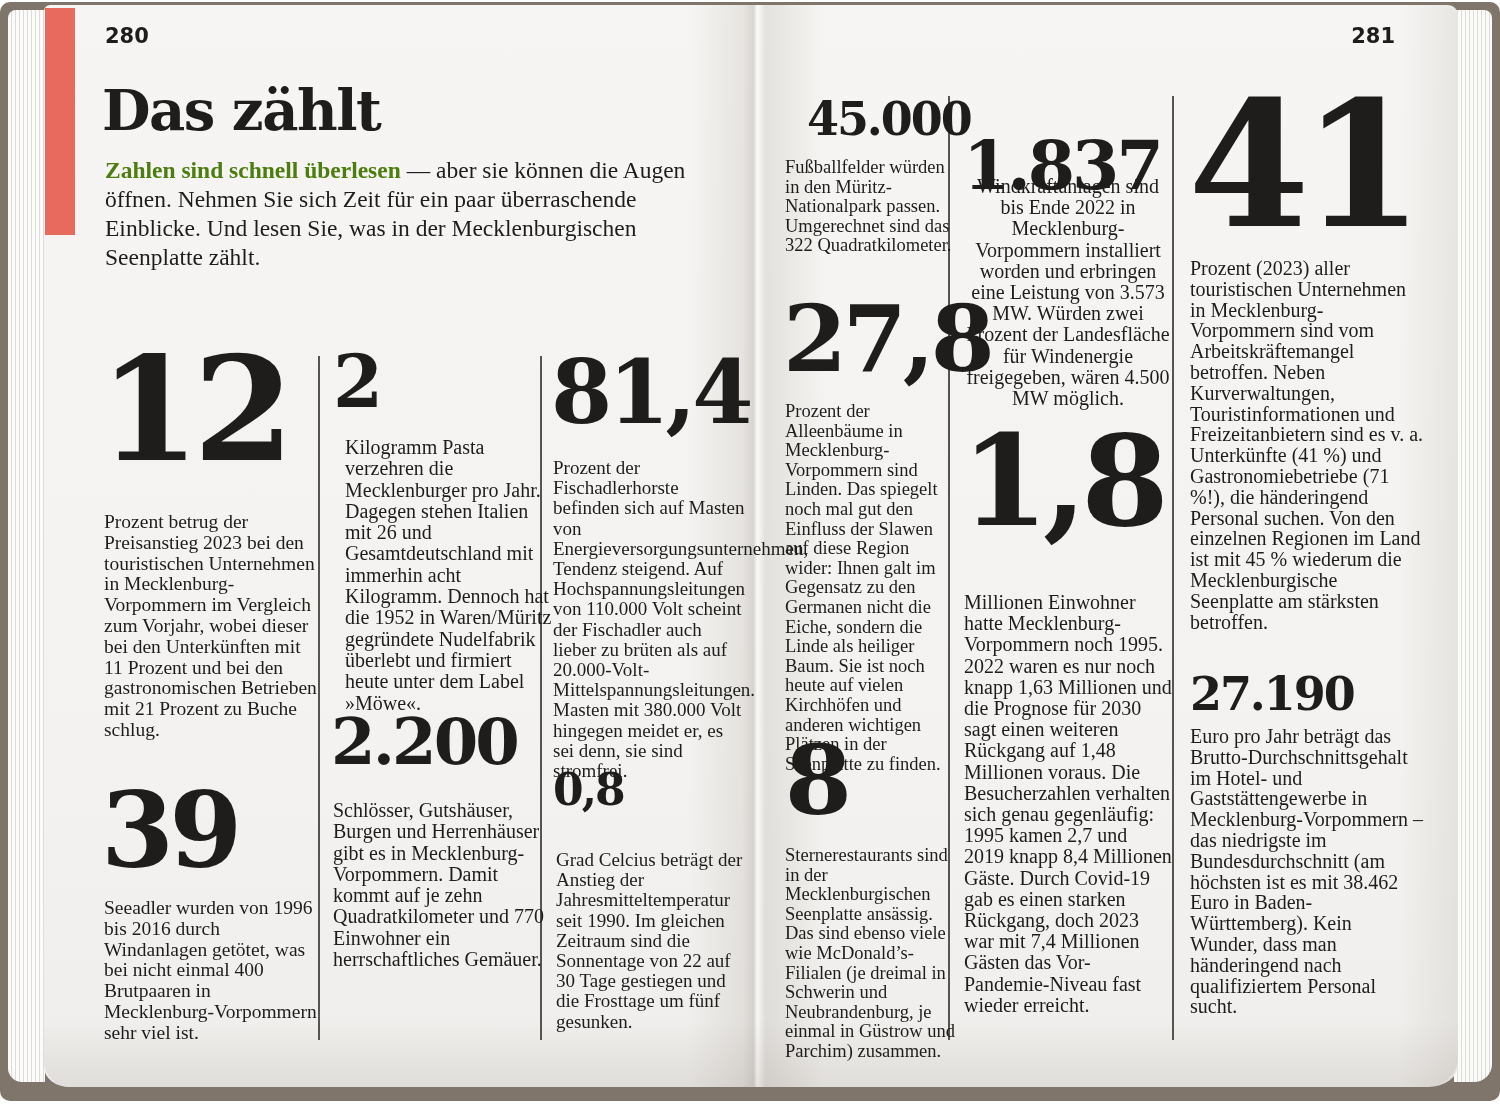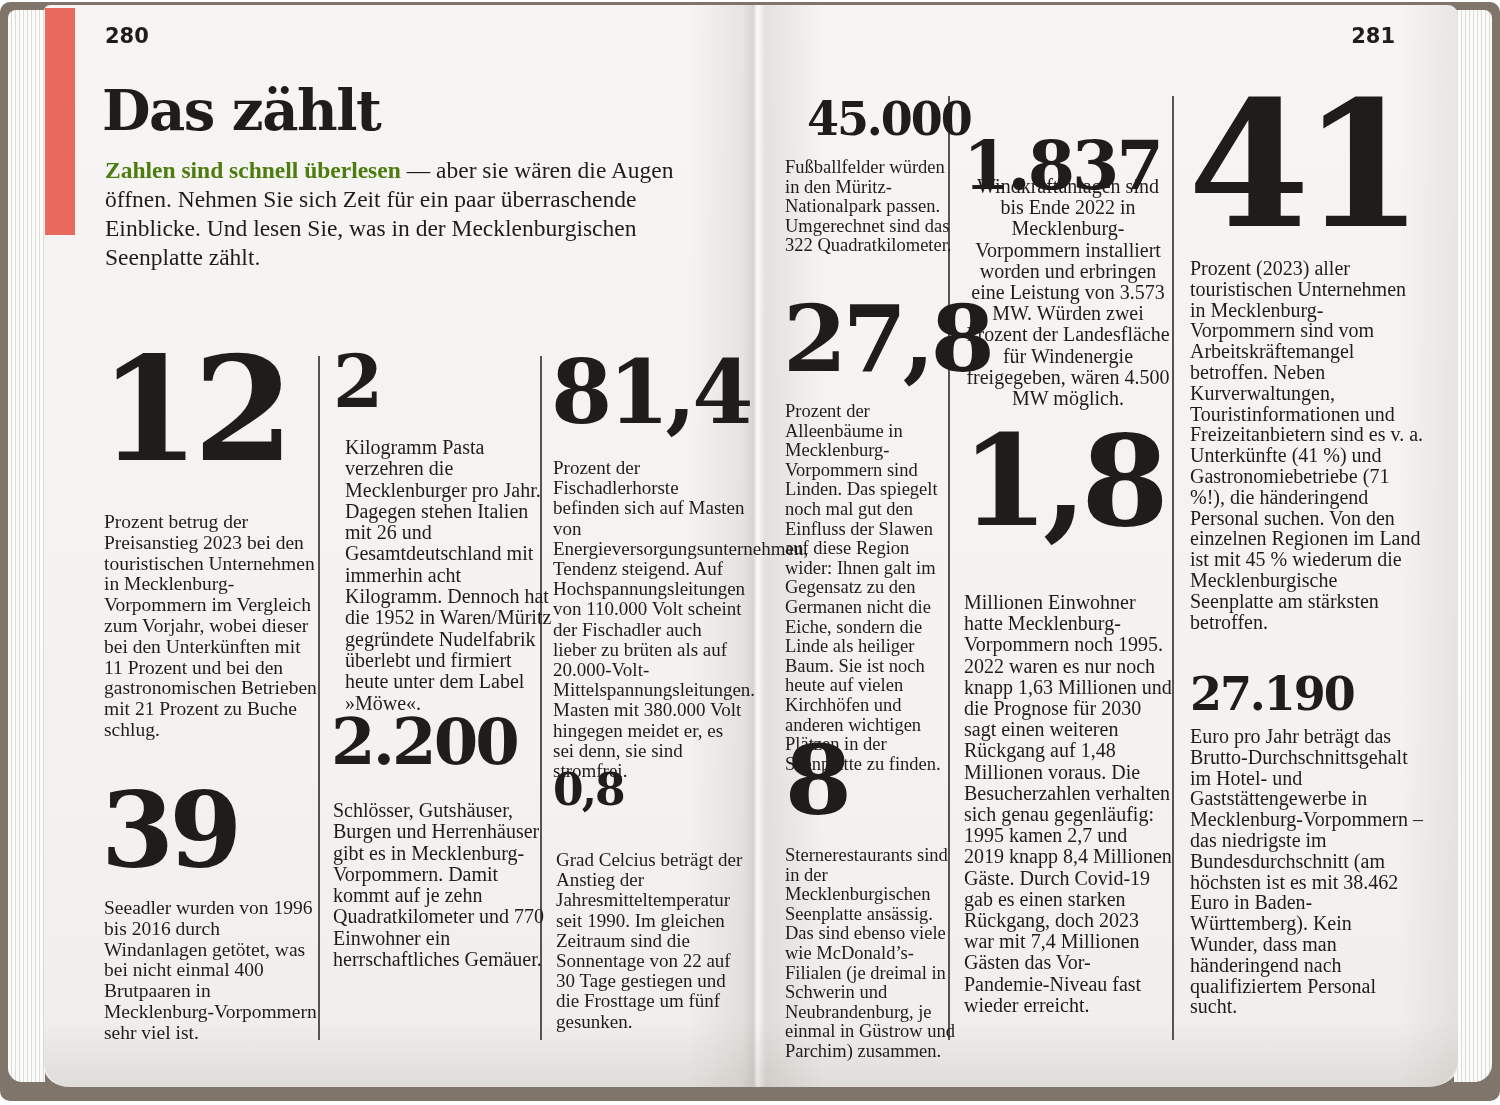--- a/index.html
+++ b/index.html
@@ -90,21 +90,21 @@
 <div class="page-stack stack-left"></div>
 <div class="page-stack stack-right"></div>
 <div class="spread"></div>
 <div class="gutter"></div>
 <div class="right-curl"></div>
 <div class="bottom-shade"></div>
 
 <div class="red-bar" style="background:#e8695e;"></div>
 <div class="abs pageno lp-pageno">280</div>
 <h1 class="abs title lp-title" style="margin:0;">Das zählt</h1>
-<p class="abs intro lp-intro" style="margin:0;"><span class="lead" style="color:#4d7c0f;">Zahlen sind schnell überlesen</span><span> — aber sie wären die Augen öffnen. Nehmen Sie sich Zeit für ein paar überraschende Einblicke. Und lesen Sie, was in der Mecklenburgischen Seenplatte zählt.</span></p>
+<p class="abs intro lp-intro" style="margin:0;"><span class="lead" style="color:#4d7c0f;">Zahlen sind schnell überlesen</span><span> — aber sie können die Augen öffnen. Nehmen Sie sich Zeit für ein paar überraschende Einblicke. Und lesen Sie, was in der Mecklenburgischen Seenplatte zählt.</span></p>
 
 <div class="vdiv dvl1"></div>
 <div class="vdiv dvl2"></div>
 
 <div class="num lp-n1">12</div>
 <p class="stat-text t-lc1 lp-p1">Prozent betrug der Preisanstieg 2023 bei den touristischen Unternehmen in Mecklenburg-Vorpommern im Vergleich zum Vorjahr, wobei dieser bei den Unterkünften mit 11 Prozent und bei den gastronomischen Betrieben mit 21 Prozent zu Buche schlug.</p>
 <div class="num lp-n2">39</div>
 <p class="stat-text t-lc1 lp-p2">Seeadler wurden von 1996 bis 2016 durch Windanlagen getötet, was bei nicht einmal 400 Brutpaaren in Mecklenburg-Vorpommern sehr viel ist.</p>
 
 <div class="num lp-n3">2</div>

